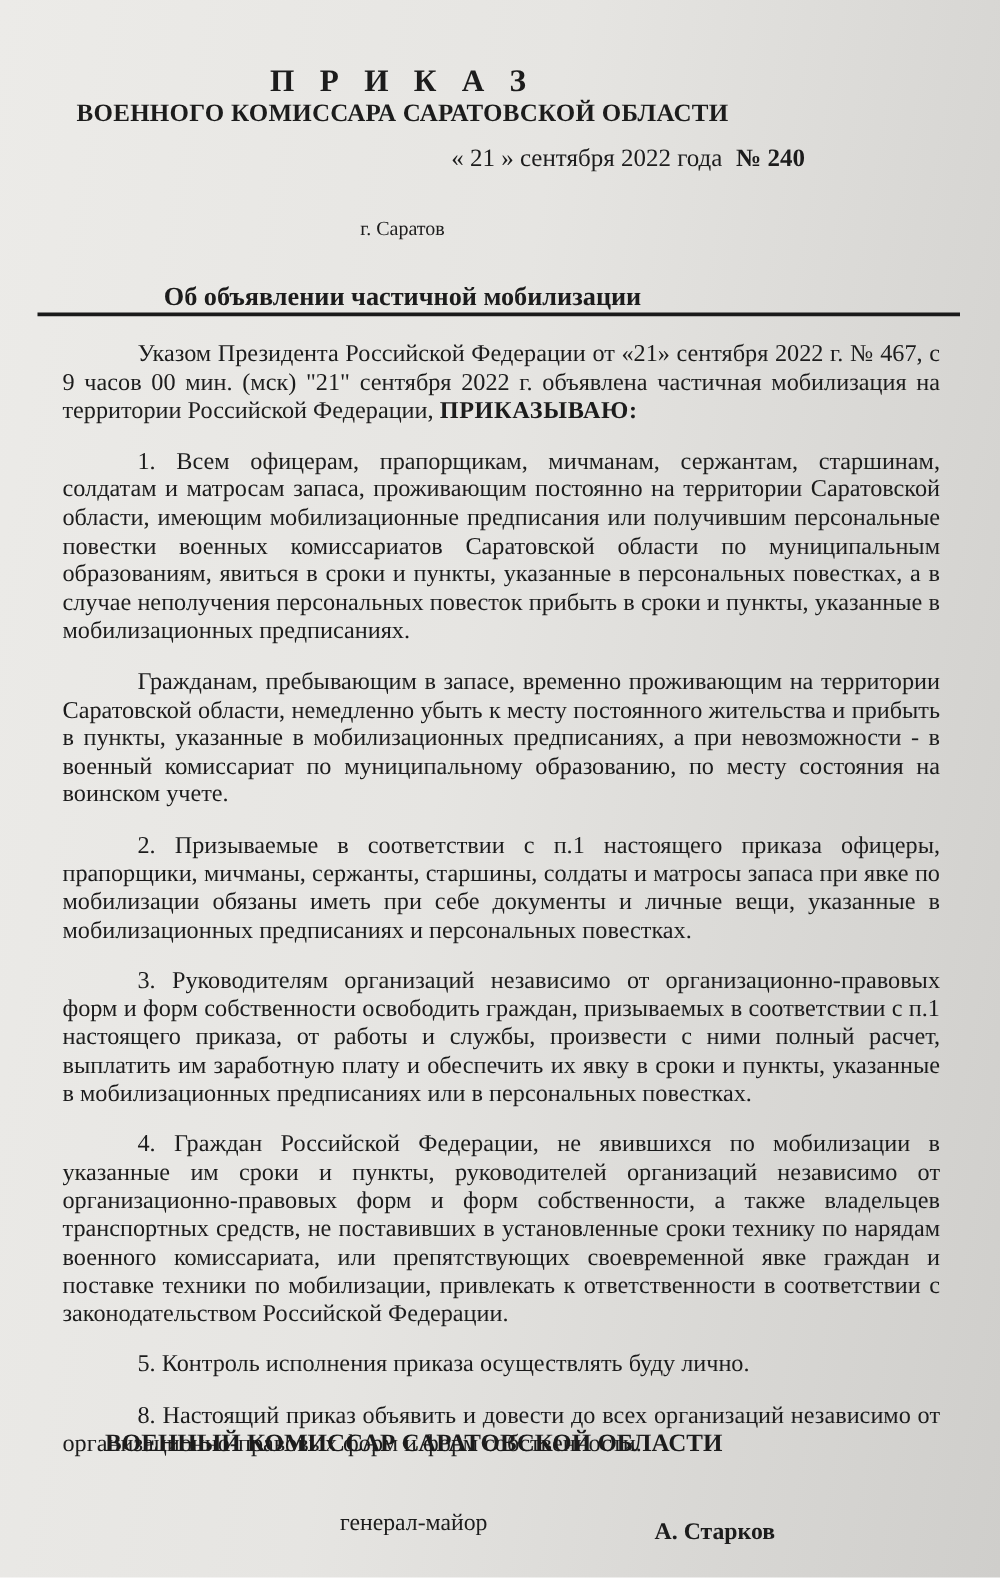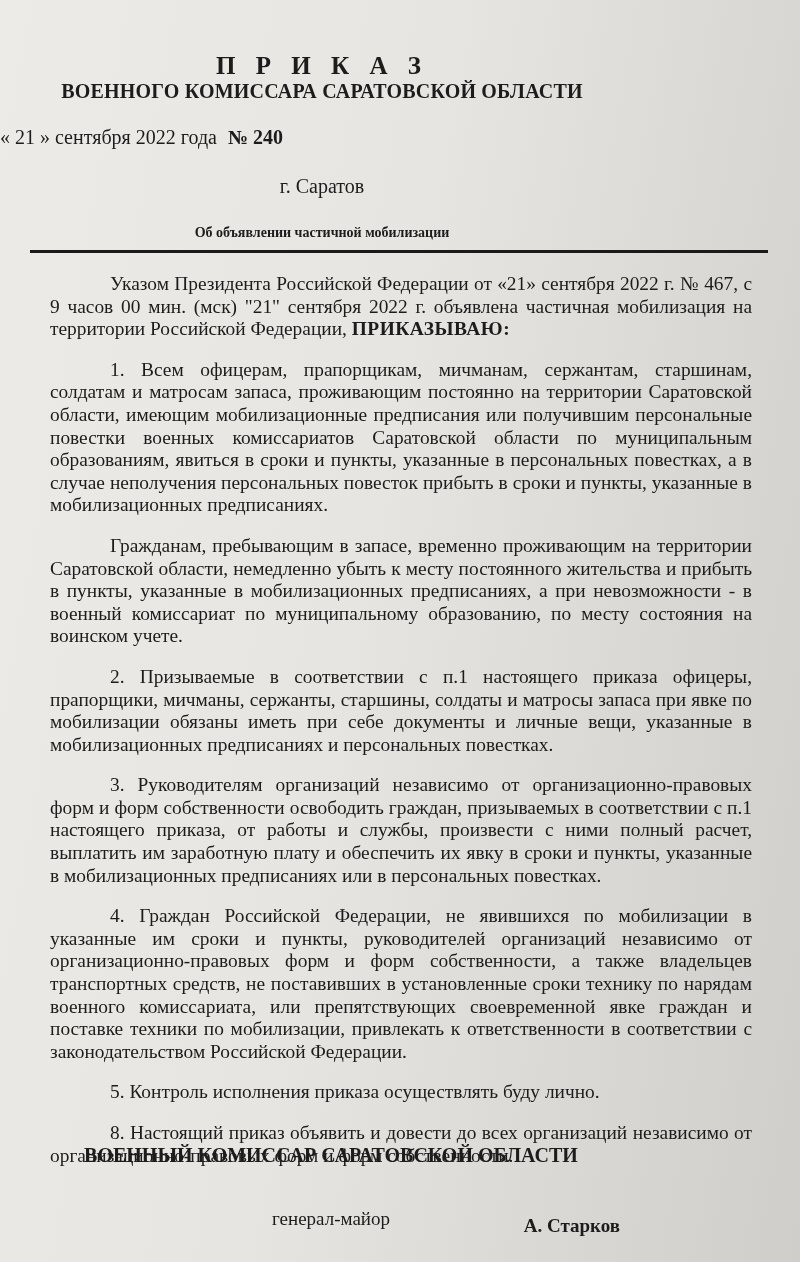--- a/index.html
+++ b/index.html
@@ -13,31 +13,31 @@
   .page { position: absolute; left: 0; top: 0; width: 644px; height: 1262px; }
   .title-main {
     position: absolute; left: 0; right: 0; top: 52px;
     font-size: 25px; font-weight: bold; letter-spacing: 7px; text-align: center;
   }
   .title-sub {
     position: absolute; left: 0; right: 0; top: 80px;
     font-size: 20px; font-weight: bold; text-align: center; letter-spacing: 0.2px;
   }
   .date-line {
-    position: absolute; left: 0; right: 0; top: 126px;
-    font-size: 20px; text-align: left;
+    position: absolute; left: 0; right: 0; top: 116px;
+    font-size: 20px; text-align: right;
   }
   .date-line .num { font-weight: bold; margin-left: 6px; }
   .city {
     position: absolute; left: 0; right: 0; top: 175px;
-    font-size: 20px; text-align: center;
+    font-size: 16px; text-align: center;
   }
   .subject {
     position: absolute; left: 0; right: 0; top: 225px;
-    font-size: 14px; font-weight: bold; text-align: center;
+    font-size: 21px; font-weight: bold; text-align: center;
   }
   .rule {
     position: absolute; left: 30px; width: 738px; top: 250px; height: 3px;
     background: #1a1a1a;
   }
   .body {
     position: absolute; left: 32px; width: 738px; top: 255px;
     font-size: 19.4px; line-height: 22.6px; text-align: justify;
   }
   .body p { margin: 18px; text-indent: 60px; }

